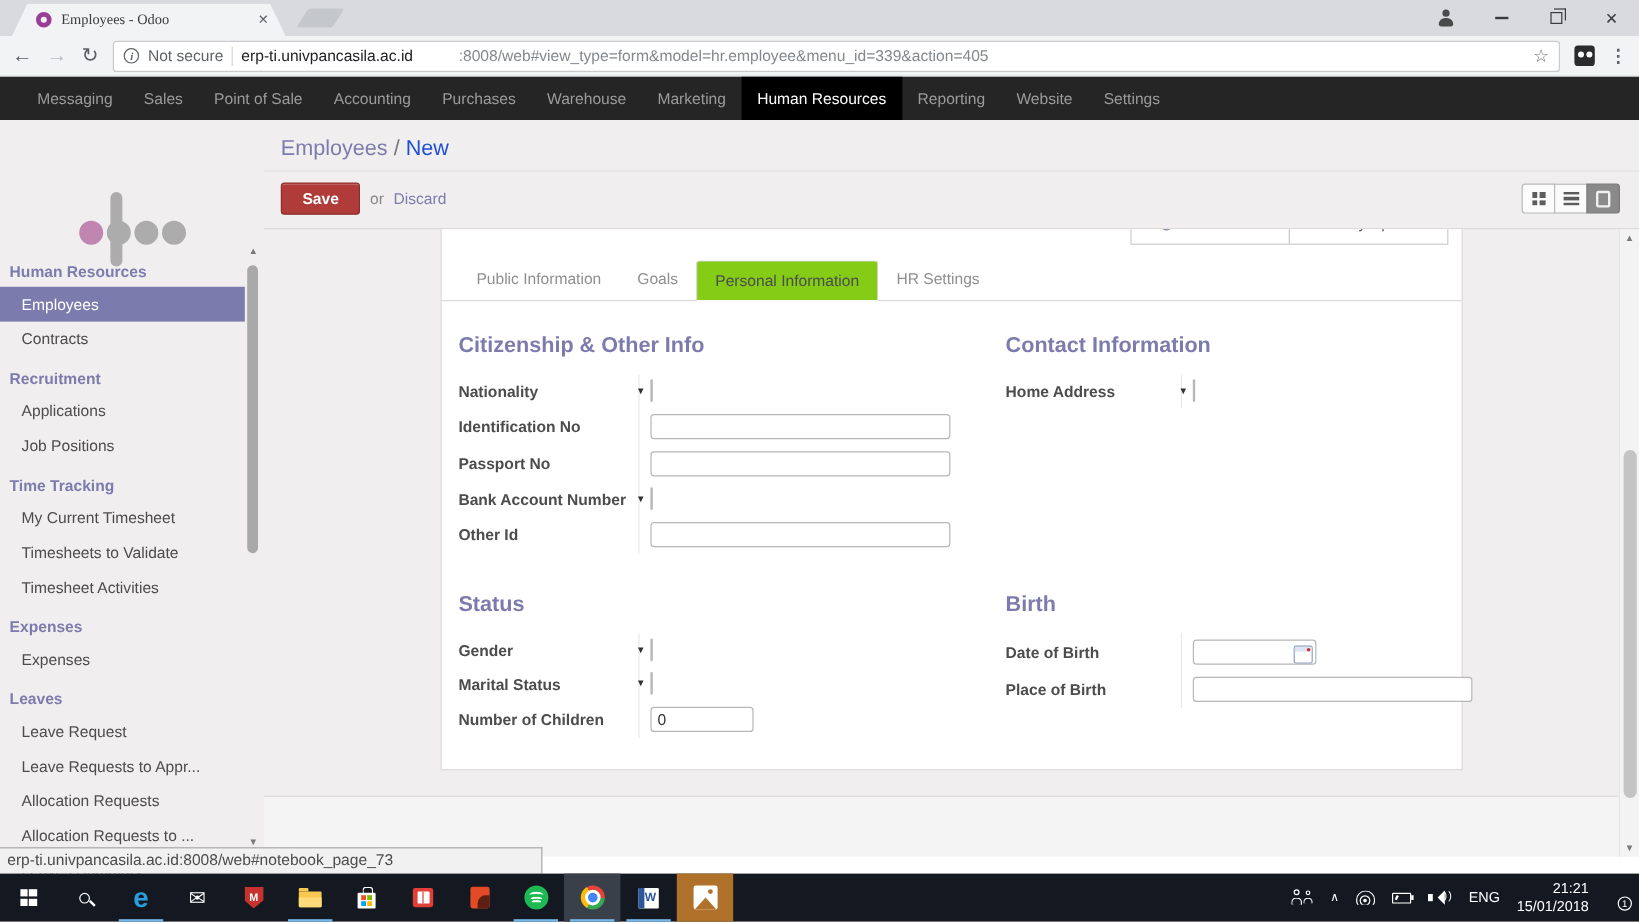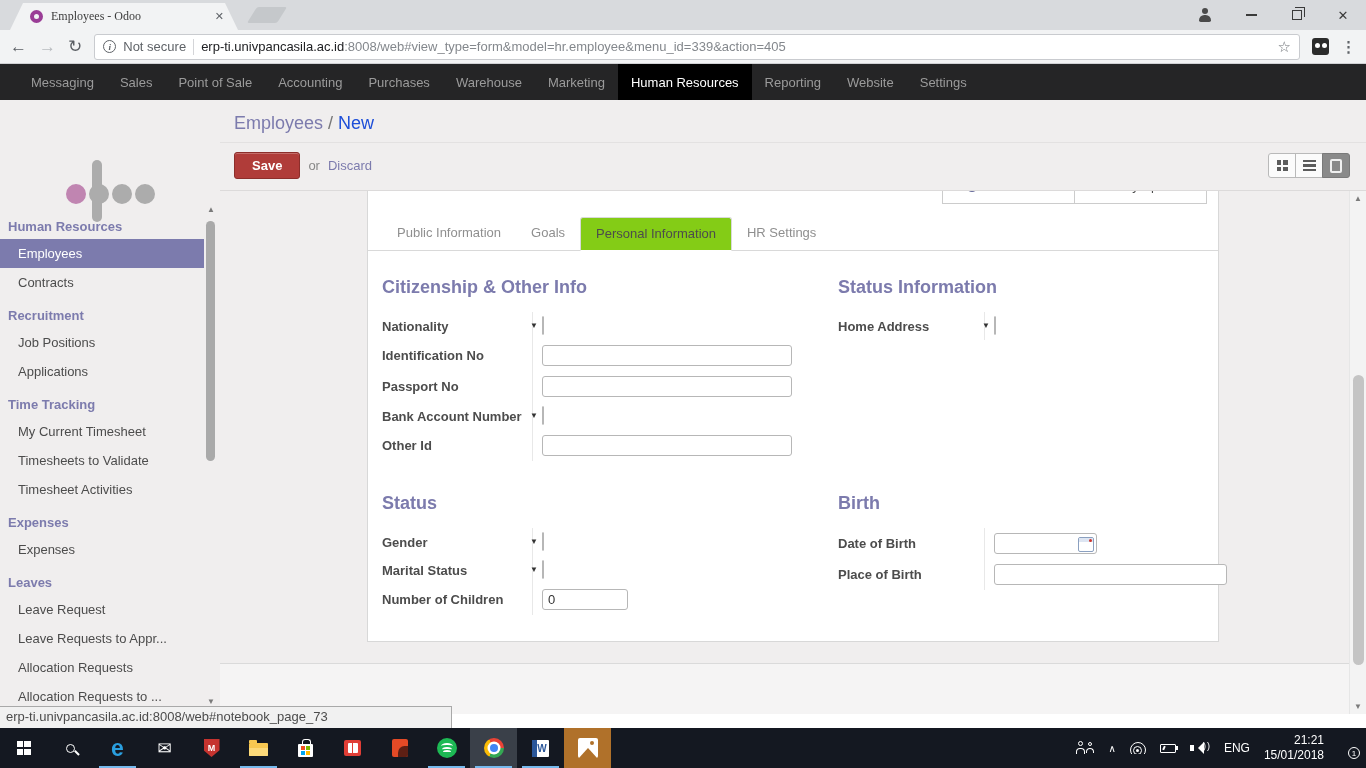--- a/index.html
+++ b/index.html
@@ -29,21 +29,21 @@
              border-bottom:1px solid #d0d1d4; display:flex; align-items:center; padding:0 10px; gap:12px; }
   .nav-glyph { font-size:17px; color:#5a5e63; line-height:1; }
   .nav-glyph.disabled { color:#b8bbbf; }
   .omnibox { flex:1; height:26px; background:#fff; border:1px solid #c9cbcf; border-radius:3px;
              display:flex; align-items:center; padding:0 8px; gap:7px; font-size:13px; }
   .info-ic { width:13px; height:13px; border:1.5px solid #5f6368; border-radius:50%; color:#5f6368;
              font-size:9px; display:grid; place-items:center; font-family:"Liberation Serif",serif; font-style:italic; font-weight:bold; }
   .notsecure { color:#5f6368; }
   .omni-sep { width:1px; height:16px; background:#d4d5d8; }
   .url-host { color:#202124; }
-  .url-rest { color:#84888d; }
+  .url-rest { color:#84888d;margin-left:38px; }
   .omni-star { margin-left:auto; color:#6f7378; font-size:15px; }
   .ext-ic { width:17px; height:17px; background:#2b2b2b; border-radius:3px; position:relative; }
   .ext-ic::before, .ext-ic::after { content:''; position:absolute; top:5px; width:5px; height:5px; background:#fff; border-radius:50%; }
   .ext-ic::before { left:2.5px; } .ext-ic::after { right:2.5px; }
   .dots-ic { color:#5f6368; font-size:15px; font-weight:bold; letter-spacing:0; }
 
   
   #odoonav { position:absolute; top:64px; left:0; width:1366px; height:36px; background:#252526;
              display:flex; align-items:stretch; padding-left:18px; }
   .onav-item { color:#9b9b9b; font-size:13px; display:flex; align-items:center; padding:0 13px; white-space:nowrap; }
@@ -271,22 +271,22 @@
       <span class="ring pink"></span>
         <span class="ring ring-d"></span>
         <span class="ring"></span>
         <span class="ring"></span>
     </div>
     <div class="menu">
       <div class="m-header">Human Resources</div>
       <div class="m-item selected">Employees</div>
       <div class="m-item">Contracts</div>
       <div class="m-header">Recruitment</div>
+      <div class="m-item">Applications</div>
       <div class="m-item">Job Positions</div>
-      <div class="m-item">Applications</div>
       <div class="m-header">Time Tracking</div>
       <div class="m-item">My Current Timesheet</div>
       <div class="m-item">Timesheets to Validate</div>
       <div class="m-item">Timesheet Activities</div>
       <div class="m-header">Expenses</div>
       <div class="m-item">Expenses</div>
       <div class="m-header">Leaves</div>
       <div class="m-item">Leave Request</div>
       <div class="m-item">Leave Requests to Appr...</div>
       <div class="m-item">Allocation Requests</div>
@@ -372,21 +372,21 @@
                 <span class="flabel">Bank Account Number</span>
               <span class="fval"><span class="sel"><span class="sel-caret">▼</span></span></span>
               </div>
             <div class="frow">
                 <span class="flabel">Other Id</span>
               <span class="fval"><input class="t-input" value="" style=""></span>
               </div>
           </div>
 
           <div class="group">
-            <h2>Status Information</h2>
+            <h2>Contact Information</h2>
             <div class="frow">
                 <span class="flabel" style="width:146px">Home Address</span>
               <span class="fval"><span class="sel w-233"><span class="sel-caret">▼</span></span></span>
               </div>
           </div>
 
           <div class="group">
             <h2>Status</h2>
             <div class="frow">
                 <span class="flabel">Gender</span>

